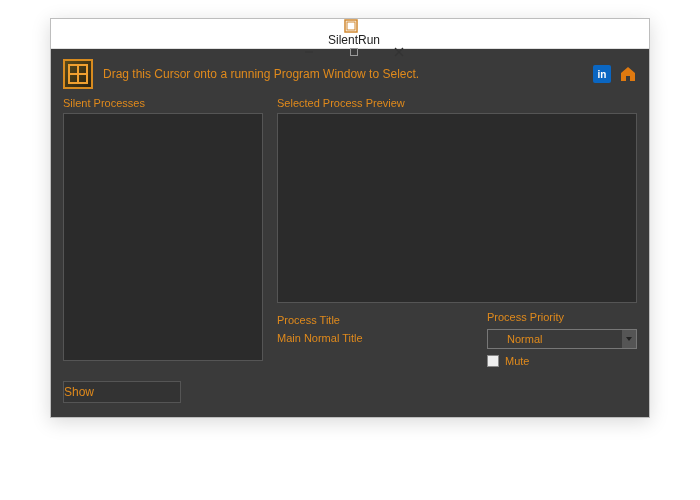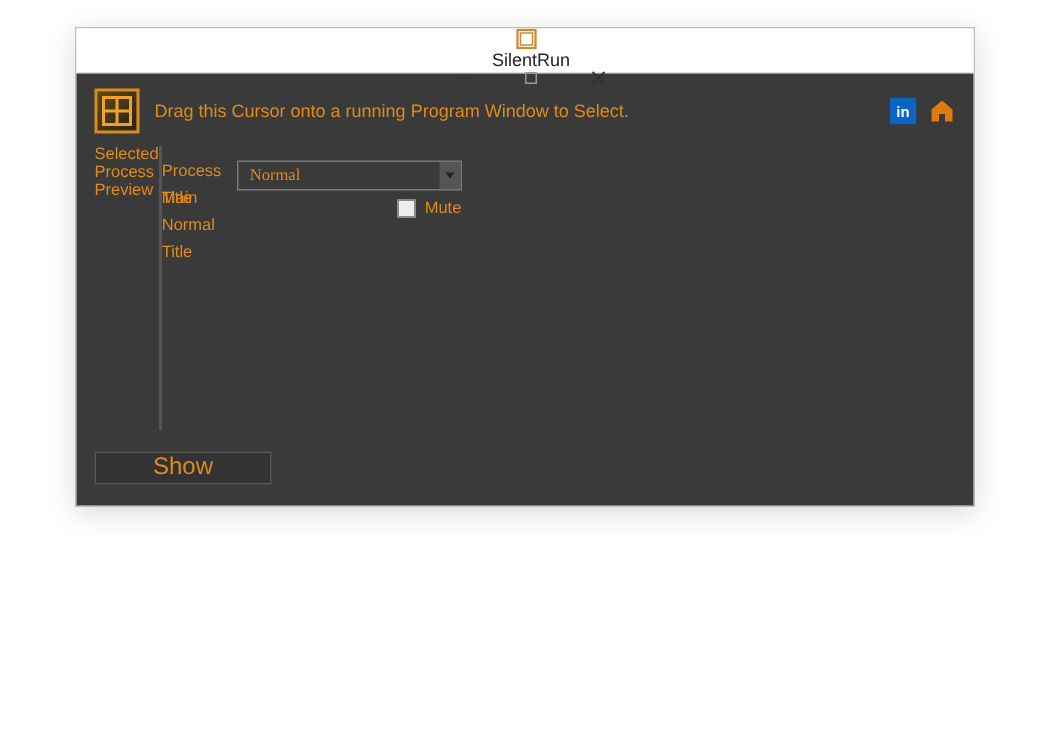--- a/index.html
+++ b/index.html
@@ -92,74 +92,73 @@
   .listbox {
     background: #2b2b2b;
     border: 1px solid #555;
     height: 248px;
   }
   .preview {
     background: #2b2b2b;
     border: 1px solid #555;
     height: 190px;
   }
-  .right-col { display:flex; flex-direction:row; }
+  .right-col { display:flex; flex-direction:column; }
 
   .info-grid {
     display: grid;
     grid-template-columns: 1fr 150px;
     column-gap: 10px;
     margin-top: 8px;
     font-size: 11px;
     color: #e08a1c;
   }
   .info-left div { height: 18px; line-height: 18px; }
   .info-right .lbl { height: 16px; }
   .dropdown {
     display:flex; align-items:center;
     background:#3a3a3a;
     border:1px solid #777;
     height: 20px;
-    padding: 0 4px 0 8px;
+    padding: 0 4px 0 19px;
     color:#e08a1c;
     font-size:11px;
     justify-content: space-between;
     cursor:pointer;
     margin-top:2px;
-    font-family:Liberation Serif, serif;
   }
   .dropdown .arrow {
     width: 14px; height: 100%;
     display:flex;align-items:center;justify-content:center;
     background:#555; margin-right:-4px;
   }
   .mute-row {
     display:flex; align-items:center; gap:6px;
     margin-top: 6px;
-    color:#e08a1c; font-size:11px;justify-content:flex-end;
+    color:#e08a1c; font-size:11px;
   }
   .chk {
     width:12px;height:12px;
     background:#eee;
     border:1px solid #888;
     cursor:pointer;
   }
 
   .button-row {
     display:flex;
     margin-top: 14px;
     gap: 4px;
   }
   .btn {
     background:#333;
     border:1px solid #555;
     color:#e08a1c;
-    font-size:16px;
+    font-size:12px;
     width: 118px; height: 22px;
-    display:flex;align-items:center;justify-content:center;
+    display:flex;align-items:center;justify-content:flex-start;
     cursor:pointer;
   }
   .spacer { flex:1; }
 </style>
 </head>
 <body>
 
 <div class="window">
 
   <div class="titlebar">
@@ -210,31 +209,36 @@
         </div>
         <div class="link-ic">
           <svg width="18" height="18" viewBox="0 0 18 18">
             <path d="M9 2 L16 8 L16 16 L11 16 L11 11 L7 11 L7 16 L2 16 L2 8 Z" fill="#e07a10"></path>
           </svg>
         </div>
       </div>
     </div>
 
     <div class="grid">
+      <div>
+        <div class="panel-label">Silent Processes</div>
+        <div class="listbox"></div>
+      </div>
 
       <div class="right-col">
         <div class="panel-label">Selected Process Preview</div>
         <div class="preview"></div>
 
         <div class="info-grid">
           <div class="info-left">
             <div>Process Title</div>
             <div>Main Normal Title</div>
           </div>
           <div class="info-right">
+            <div class="lbl">Process Priority</div>
             <div class="dropdown">
               <span>Normal</span>
               <span class="arrow">
                 <svg width="8" height="8" viewBox="0 0 8 8">
                     <path d="M1 2 L4 6 L7 2 Z" fill="#222"></path>
                   </svg>
               </span>
             </div>
             <div class="mute-row">
               <div class="chk"></div>

